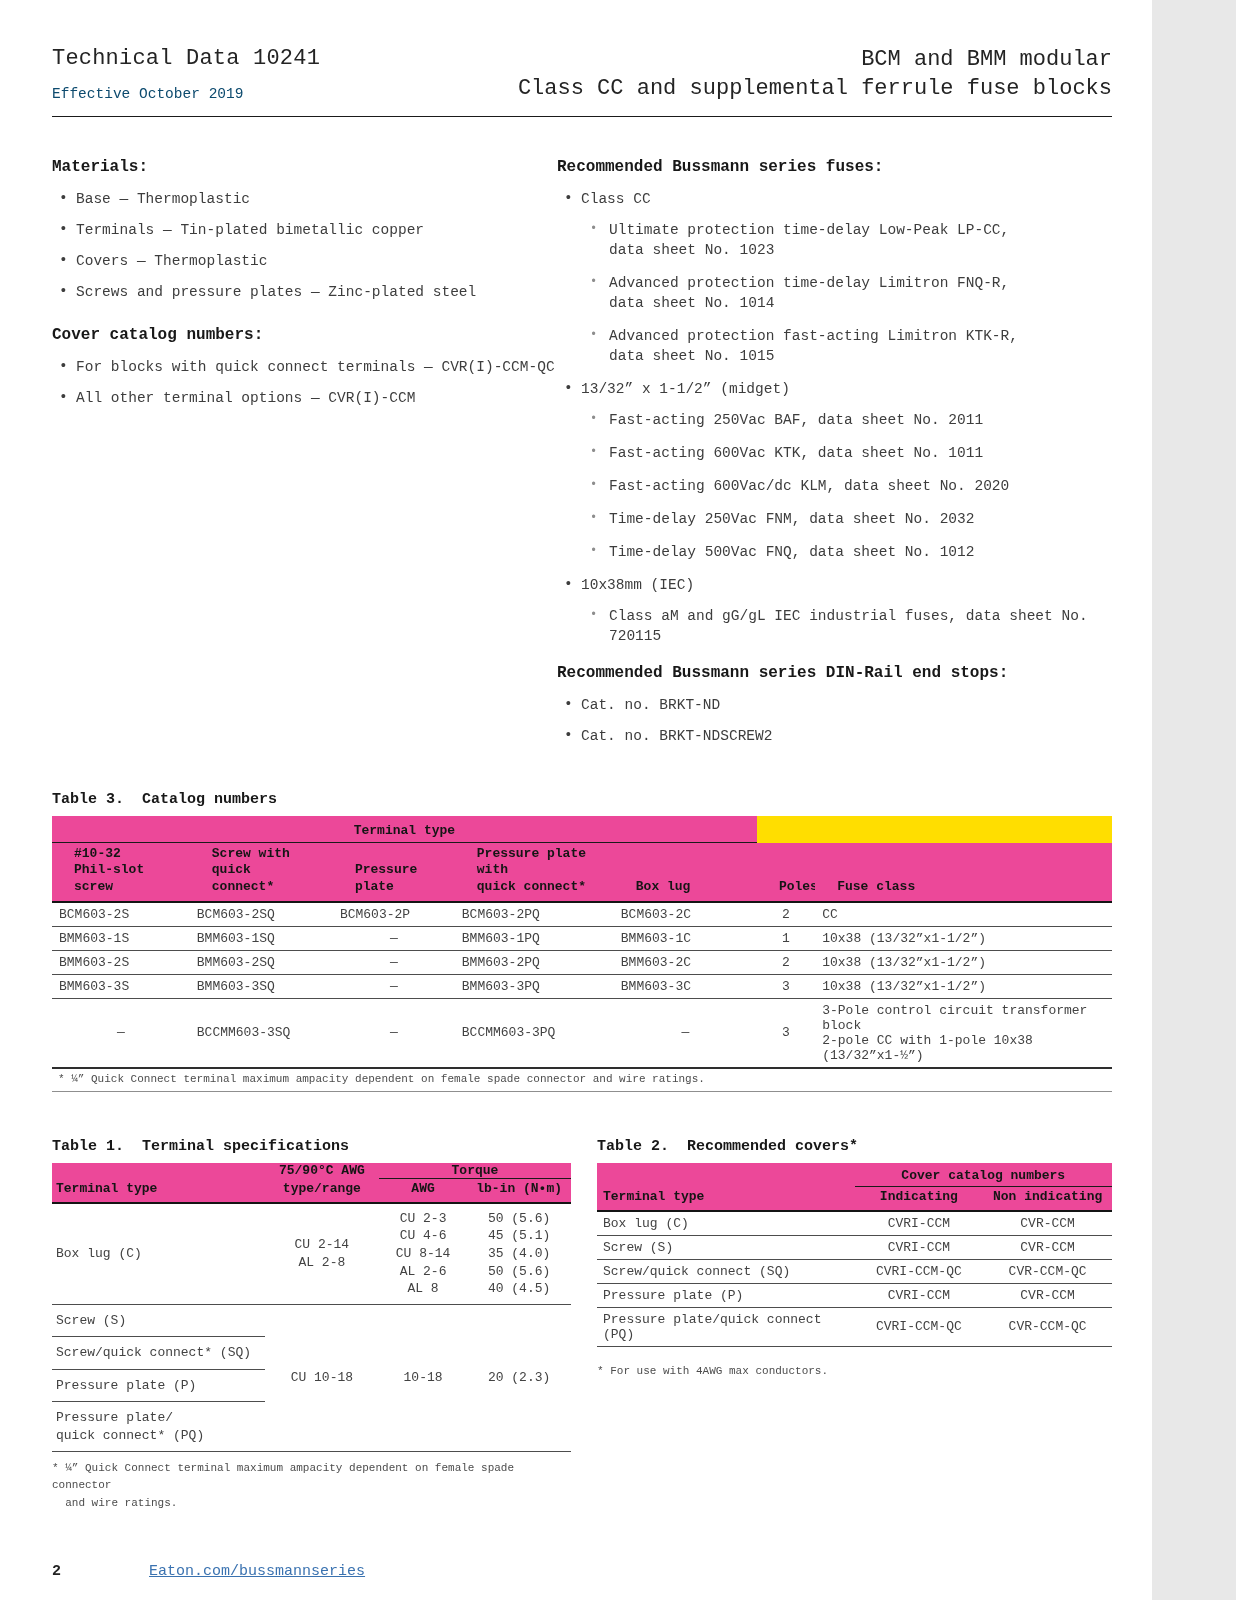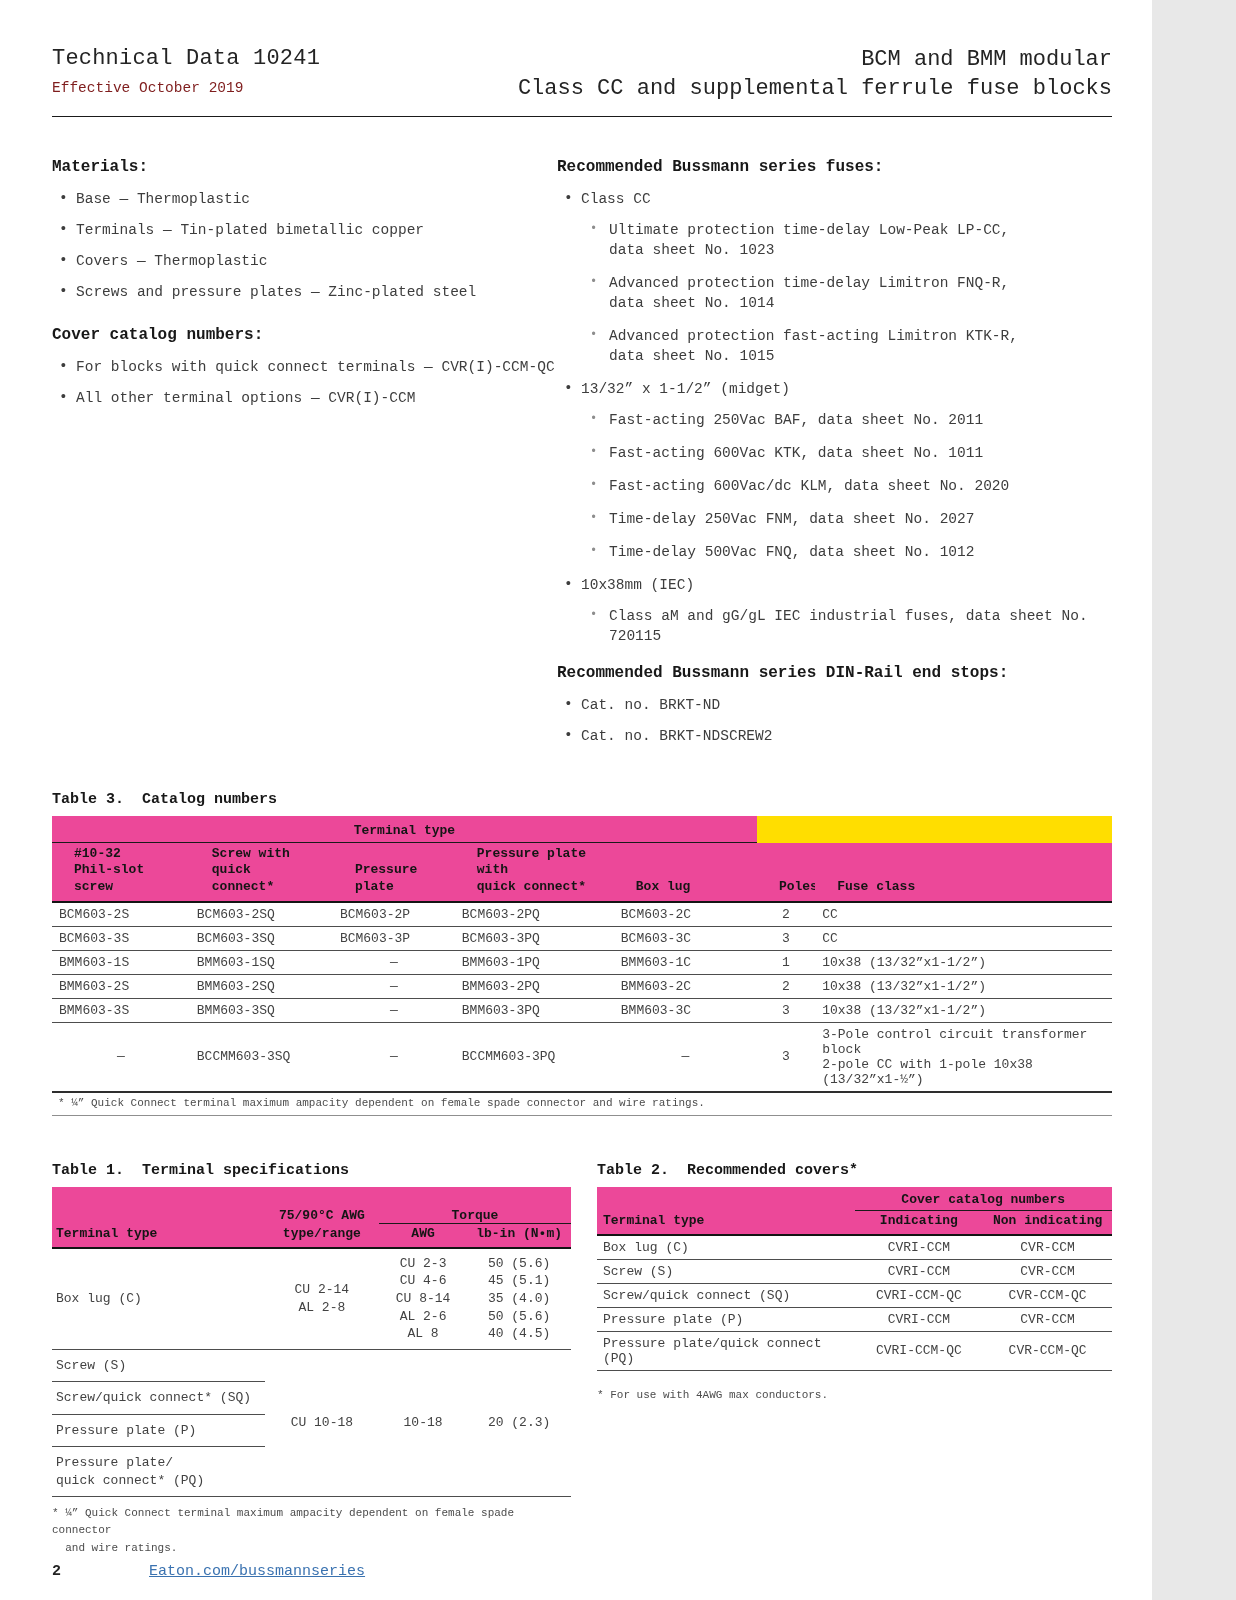--- a/index.html
+++ b/index.html
@@ -2,21 +2,21 @@
 <html><head>
 <meta charset="utf-8">
 <style>
   html,body{margin:0;padding:0;background:#e8e8e8;}
   .page{position:relative;width:1152px;height:1600px;background:#ffffff;box-sizing:border-box;
         padding:46px 0 0 52px;font-family:Liberation Mono, monospace;color:#3d3d3d;overflow:hidden;}
 
   
   .masthead{display:flex;justify-content:space-between;align-items:flex-start;width:1060px;}
   .doc-title{font-size:22px;color:#242424;letter-spacing:.2px;}
-  .doc-sub{font-size:14.5px;margin-top:9px;color:#7f1d1d;}
+  .doc-sub{font-size:14.5px;margin-top:15px;color:#0c4a6e;}
   .h-right{text-align:right;font-size:22px;line-height:1.3;color:#242424;}
   .rule{width:1060px;border-bottom:1px solid #1a1a1a;margin-top:13px;}
 
   
   .top-cols{display:flex;margin-top:36px;width:1060px;}
   .col-a{width:505px;flex:none;}
   .col-b{flex:1;min-width:0;}
   .sec{font-size:16px;font-weight:bold;color:#181818;margin:5px 0 13px 0;}
   .mt{margin-top:24px;}
   .li{position:relative;font-size:14.5px;line-height:1.38;margin-bottom:11px;color:#3d3d3d;white-space:pre-line;}
@@ -45,21 +45,21 @@
   .ft3{width:1060px;box-sizing:border-box;font-size:11px;color:#4c4c4c;padding:4px 2px 6px 6px;
        border-bottom:1px solid #8f8f8f;}
 
   
   .bot-cols{display:flex;margin-top:46px;width:1060px;}
   .bot-a{width:519px;flex:none;}
   .bot-b{margin-left:26px;width:515px;flex:none;}
 
   
   .t1{width:519px;font-size:13px;margin-top:8px;border-bottom:1px solid #4d4d4d;}
-  .t1 thead .rowA th{padding:21px 4px 0;}
+  .t1 thead .rowA th{padding:0 4px 0;}
   .t1 .torque-span{text-align:center;border-bottom:1px solid #1a1a1a;padding:4px 4px 2px;}
   .t1 thead .rowB th{border-bottom:2px solid #141414;padding:2px 4px 6px;}
   .t1 tbody td{color:#424242;padding:5px 4px;vertical-align:middle;line-height:1.35;}
   .t1 .boxlug td{border-bottom:1px solid #4d4d4d;padding:6px 4px;}
   .t1 .part{border-bottom:1px solid #4d4d4d;padding:7px 4px;}
   .t1 .part-last{padding:7px 4px;}
 
   
   .t2{width:515px;font-size:13px;margin-top:8px;border-bottom:1px solid #4d4d4d;}
   .t2 .cover-span{text-align:center;border-bottom:1px solid #1a1a1a;padding:5px 4px 3px;}
@@ -112,21 +112,21 @@
 data sheet No. 1023</span></div>
       <div class="li l2"><span class="b b2">•</span><span>Advanced protection time-delay Limitron FNQ-R,
 data sheet No. 1014</span></div>
       <div class="li l2"><span class="b b2">•</span><span>Advanced protection fast-acting Limitron KTK-R,
 data sheet No. 1015</span></div>
 
       <div class="li l1"><span class="b b1">•</span><span>13/32” x 1-1/2” (midget)</span></div>
       <div class="li l2"><span class="b b2">•</span><span>Fast-acting 250Vac BAF, data sheet No. 2011</span></div>
       <div class="li l2"><span class="b b2">•</span><span>Fast-acting 600Vac KTK, data sheet No. 1011</span></div>
       <div class="li l2"><span class="b b2">•</span><span>Fast-acting 600Vac/dc KLM, data sheet No. 2020</span></div>
-      <div class="li l2"><span class="b b2">•</span><span>Time-delay 250Vac FNM, data sheet No. 2027</span></div>
+      <div class="li l2"><span class="b b2">•</span><span>Time-delay 250Vac FNM, data sheet No. 2032</span></div>
       <div class="li l2"><span class="b b2">•</span><span>Time-delay 500Vac FNQ, data sheet No. 1012</span></div>
 
       <div class="li l1"><span class="b b1">•</span><span>10x38mm (IEC)</span></div>
       <div class="li l2"><span class="b b2">•</span><span>Class aM and gG/gL IEC industrial fuses, data sheet No. 720115</span></div>
 
       <h3 class="sec" style="margin-top:18px">Recommended Bussmann series DIN-Rail end stops:</h3>
       <div class="li l1"><span class="b b1">•</span><span>Cat. no. BRKT-ND</span></div>
       <div class="li l1"><span class="b b1">•</span><span>Cat. no. BRKT-NDSCREW2</span></div>
     </div>
   </div>
@@ -162,29 +162,20 @@
         </tr>
       </thead>
       <tbody>
         <tr>
           <td>BCM603-2S</td>
           <td>BCM603-2SQ</td>
           <td>BCM603-2P</td>
           <td>BCM603-2PQ</td>
           <td>BCM603-2C</td>
           <td class="c">2</td>
-          <td>CC</td>
-        </tr>
-        <tr>
-          <td>BCM603-3S</td>
-          <td>BCM603-3SQ</td>
-          <td>BCM603-3P</td>
-          <td>BCM603-3PQ</td>
-          <td>BCM603-3C</td>
-          <td class="c">3</td>
           <td>CC</td>
         </tr>
         <tr>
           <td>BMM603-1S</td>
           <td>BMM603-1SQ</td>
           <td class="c">—</td>
           <td>BMM603-1PQ</td>
           <td>BMM603-1C</td>
           <td class="c">1</td>
           <td>10x38 (13/32”x1-1/2”)</td>

